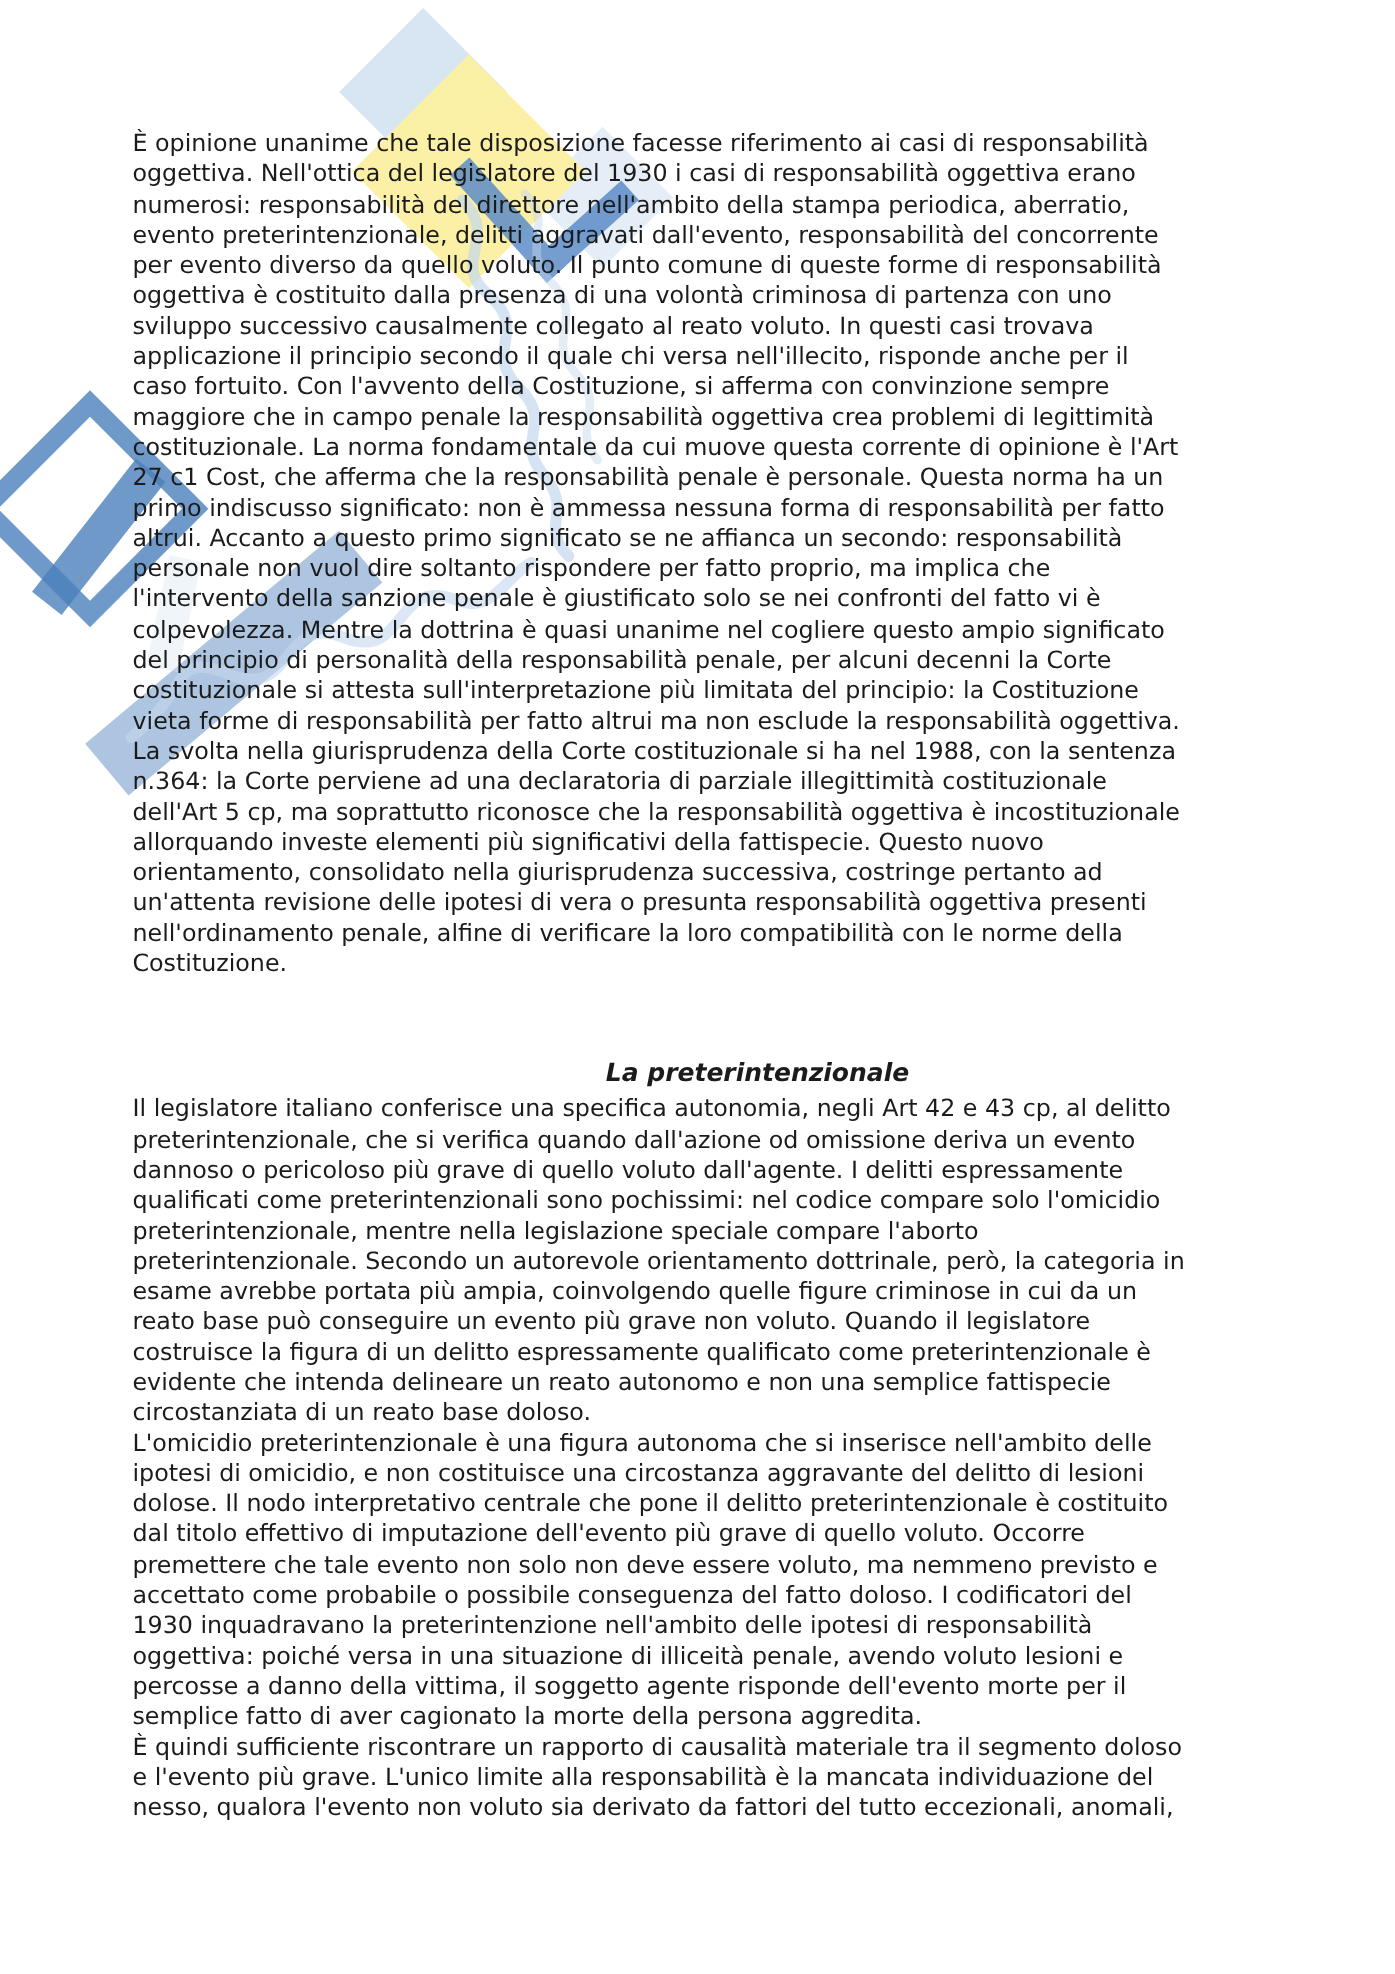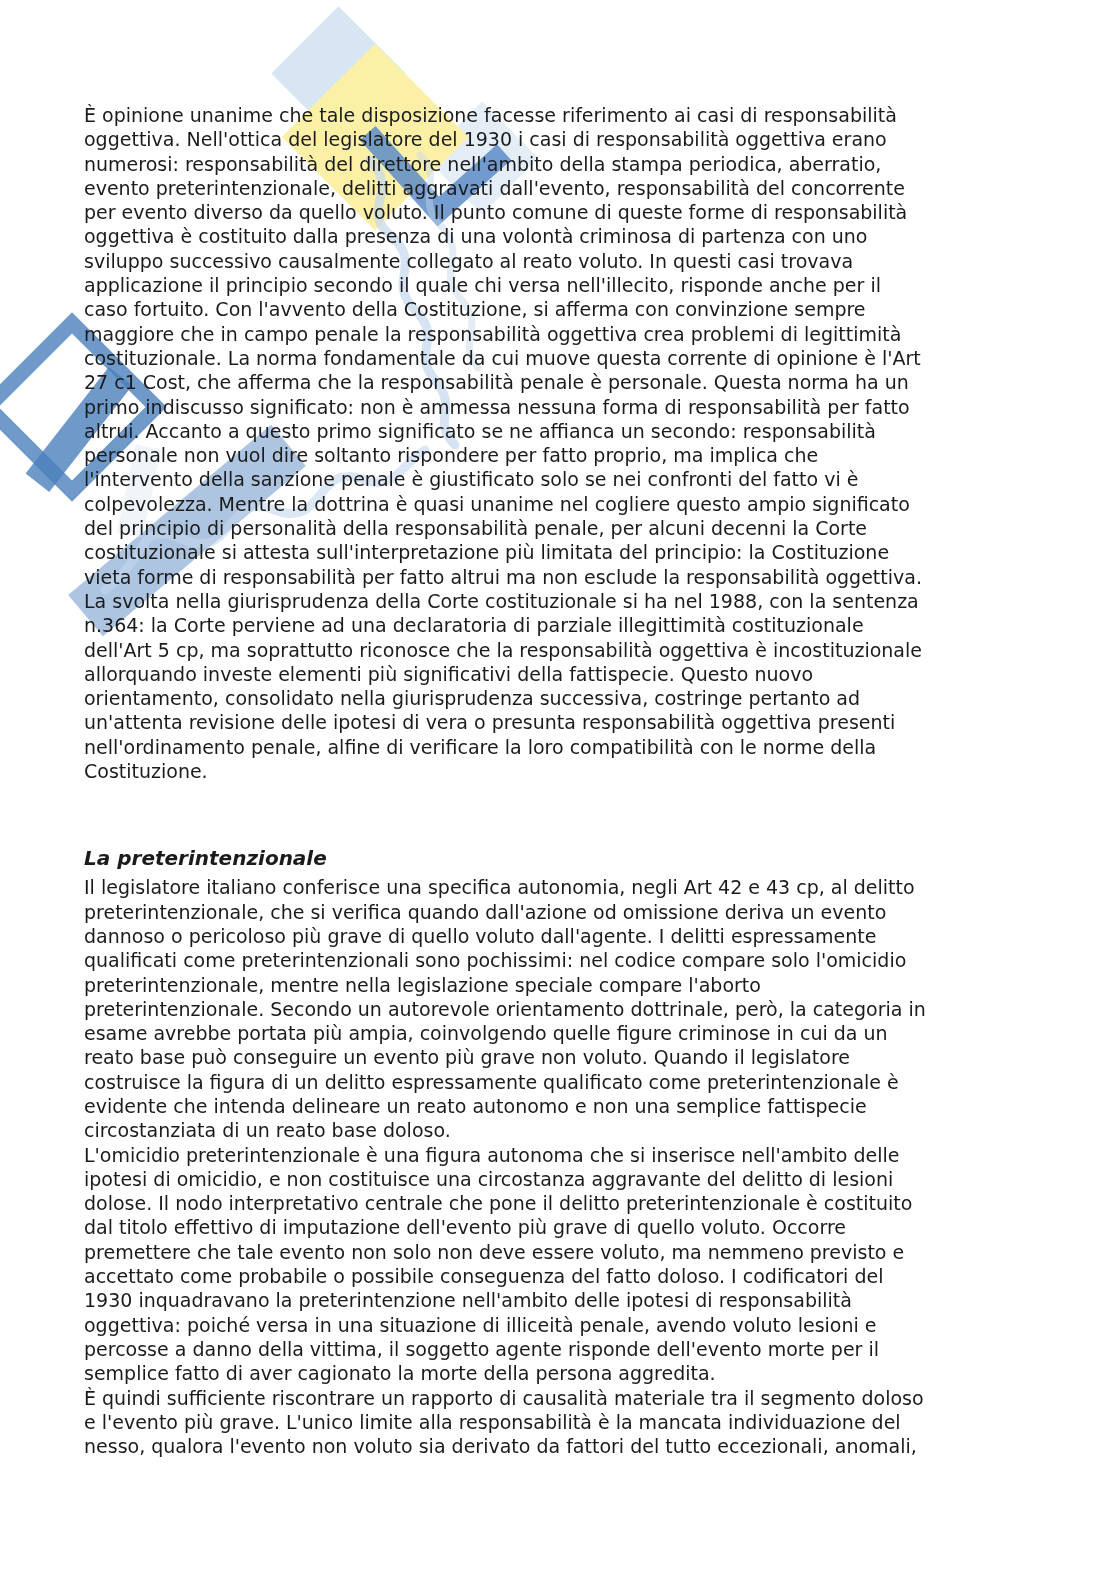--- a/index.html
+++ b/index.html
@@ -26,27 +26,27 @@
     border:15px solid;transform:rotate(45deg);opacity:.8;
     background:transparent;
   }
   .wm-bar-a{width:30px;height:135px;left:64px;top:362px;transform:rotate(38deg);opacity:.8;}
   .wm-bar-b{width:54px;height:265px;left:160px;top:398px;transform:rotate(50deg);opacity:.45;}
   .wm-bar-c{width:26px;height:90px;left:126px;top:446px;transform:rotate(12deg);opacity:.35;}
   .wm-svg{position:absolute;}
   .wm-svg path{fill:none;stroke-linecap:round;}
   .content{
     position:absolute;z-index:1;
-    left:84px;top:103px;width:1000px;
+    left:106px;top:103px;width:1000px;
     font-size:19px;line-height:24.3px;
   }
   .para{white-space:pre-line;margin:0;}
   .section-heading{
     font-size:20px;font-weight:bold;font-style:italic;
-    line-height:25px;margin:63px 0 4px 0;
+    line-height:25px;margin:63px 0 4px 0;text-align:center;
   }
 </style>
 </head>
 <body>
 
 <div class="page" style="background: rgb(255, 255, 255);">
 
   <div class="wm">
     <div class="wm-shape wm-pale-diamond" style="background: rgb(212, 227, 242);"></div>
     <div class="wm-shape wm-pale-diamond-2" style="background: rgb(212, 227, 242);"></div>

